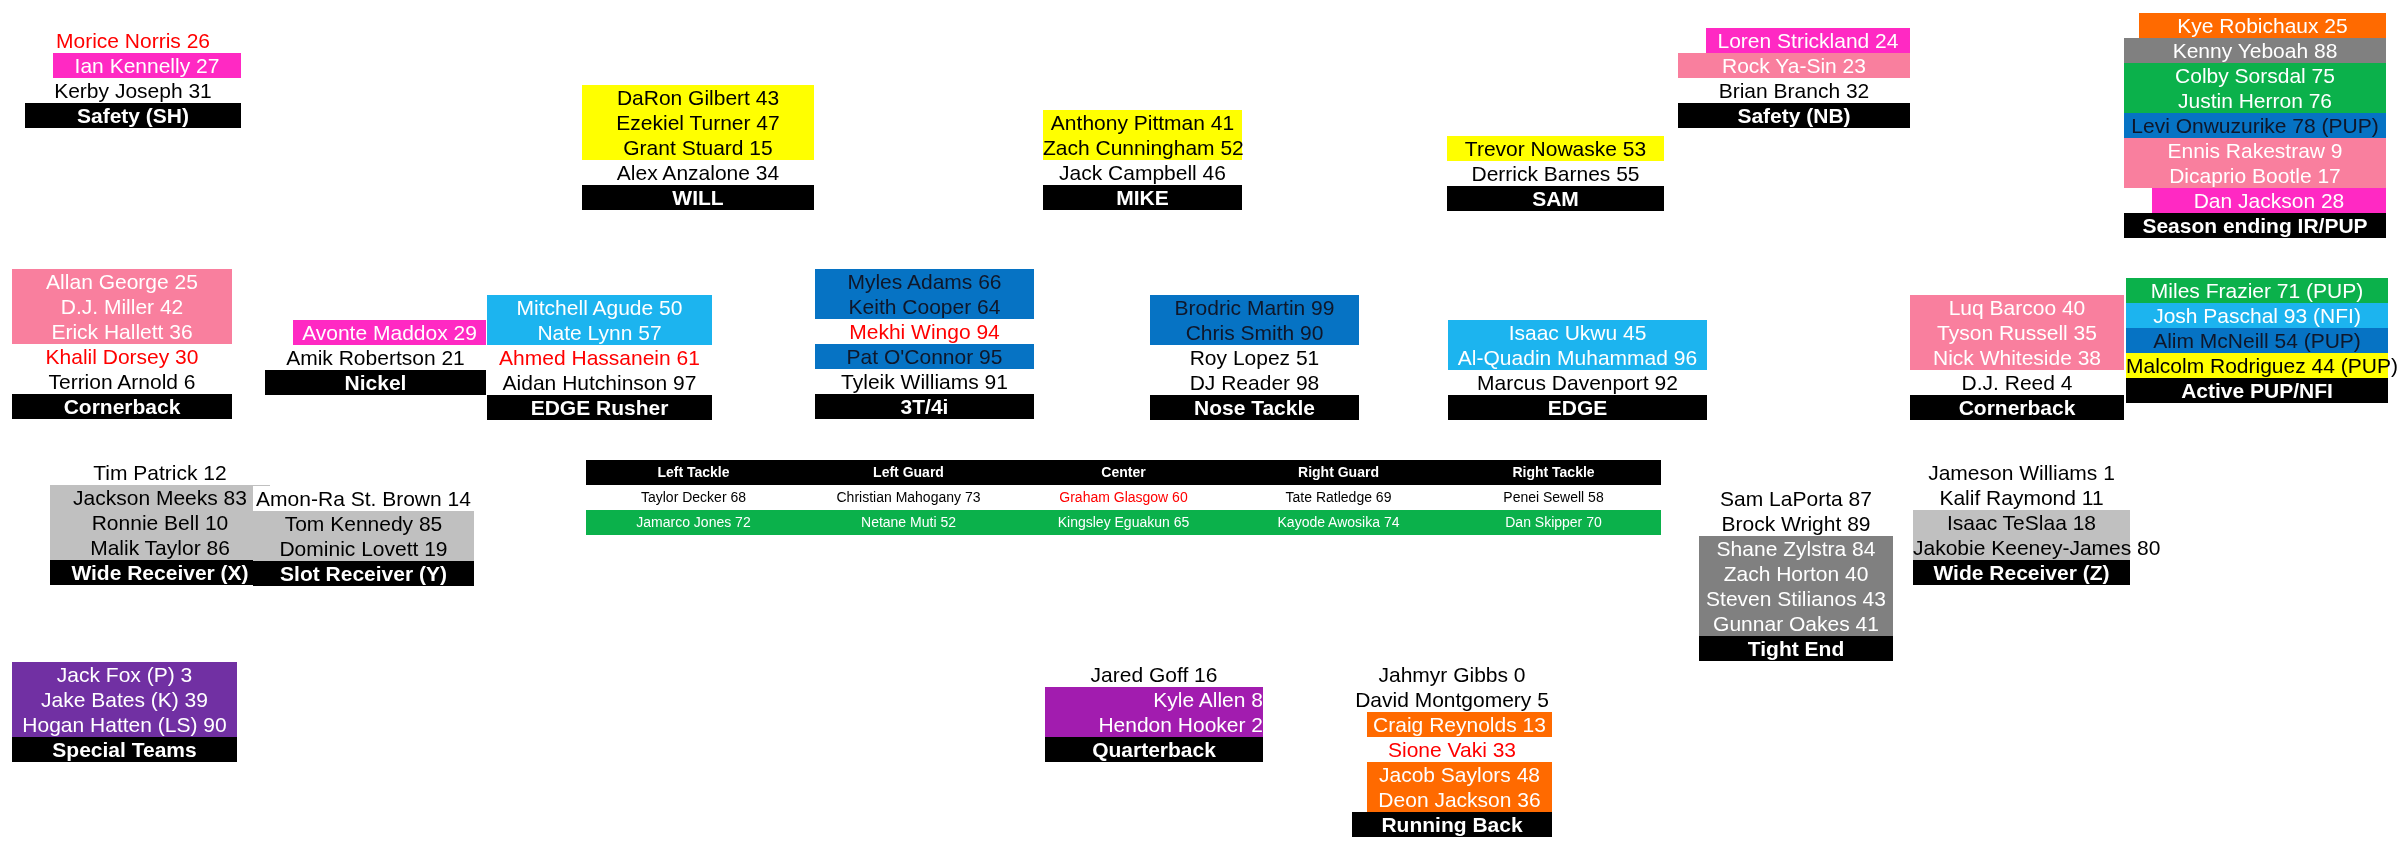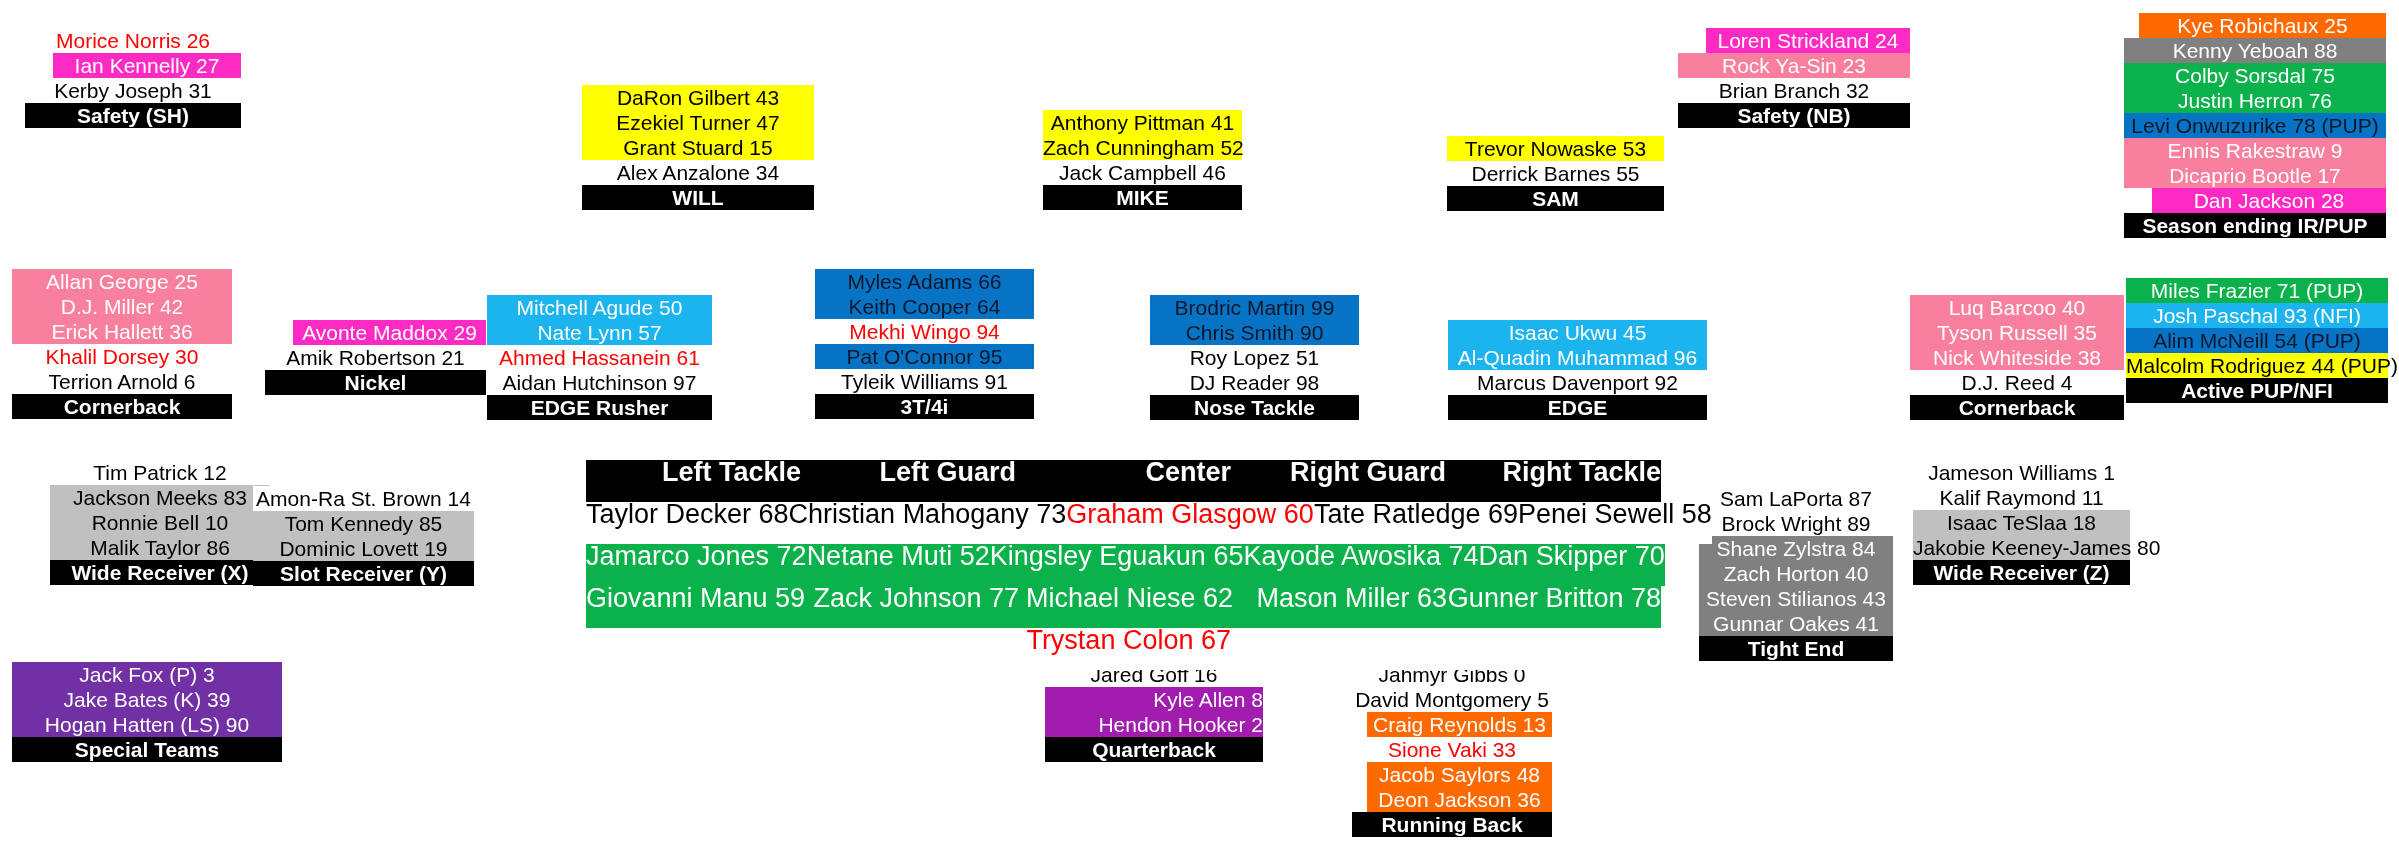--- a/index.html
+++ b/index.html
@@ -25,21 +25,21 @@
   .ltblue{background:#1cb4ef;color:#ffffff;}
   .dkblue{background:#0673c4;color:#0f172a;}
   .green{background:#0bb14b;color:#ffffff;}
   .orange{background:#ff6a00;color:#ffffff;margin-left:15px;}
   .gray{background:#808080;color:#ffffff;}
   .ltgray{background:#c0c0c0;color:#000000;}
   .purple{background:#7130a3;color:#ffffff;}
   .redbg{background:#a21caf;color:#ffffff;text-align:right;}
   .oline{position:absolute;}
   .oline .cell{
-    font-size:27px;line-height:25px;height:42px;text-align:right;
+    font-size:14px;line-height:25px;height:25px;text-align:center;
     white-space:nowrap;
   }
   .olgrid{display:grid;grid-template-columns:repeat(5,1fr);}
 </style>
 </head>
 <body>
 
 <div class="grp" style="left:25px;top:28px;width:216px;">
     <div class="row red">Morice Norris 26</div>
     <div class="row magenta">Ian Kennelly 27</div>
@@ -176,21 +176,21 @@
   </div>
 
 <div class="grp" style="left:1913px;top:460px;width:217px;">
     <div class="row w">Jameson Williams 1</div>
     <div class="row w">Kalif Raymond 11</div>
     <div class="row ltgray">Isaac TeSlaa 18</div>
     <div class="row ltgray">Jakobie Keeney-James 80</div>
     <div class="row hdr">Wide Receiver (Z)</div>
   </div>
 
-<div class="grp" style="left:12px;top:662px;width:270px;">
+<div class="grp" style="left:12px;top:662px;width:225px;">
     <div class="row purple">Jack Fox (P) 3</div>
     <div class="row purple">Jake Bates (K) 39</div>
     <div class="row purple">Hogan Hatten (LS) 90</div>
     <div class="row hdr">Special Teams</div>
   </div>
 
 <div class="grp" style="left:1045px;top:662px;width:218px;">
     <div class="row w">Jared Goff 16</div>
     <div class="row redbg">Kyle Allen 8</div>
     <div class="row redbg">Hendon Hooker 2</div>
@@ -222,27 +222,13 @@
       <div class="cell row w">Tate Ratledge 69</div>
       <div class="cell row w">Penei Sewell 58</div>
     </div>
   <div class="olgrid" id="ol-backups1">
       <div class="cell row green">Jamarco Jones 72</div>
       <div class="cell row green">Netane Muti 52</div>
       <div class="cell row green">Kingsley Eguakun 65</div>
       <div class="cell row green">Kayode Awosika 74</div>
       <div class="cell row green">Dan Skipper 70</div>
     </div>
-  <div class="olgrid" id="ol-backups2">
-      <div class="cell row green">Giovanni Manu 59</div>
-      <div class="cell row green">Zack Johnson 77</div>
-      <div class="cell row green">Michael Niese 62</div>
-      <div class="cell row green">Mason Miller 63</div>
-      <div class="cell row green">Gunner Britton 78</div>
-    </div>
-  <div class="olgrid" id="ol-extra">
-      <div class="cell row w">&nbsp;</div>
-      <div class="cell row w">&nbsp;</div>
-      <div class="cell row red">Trystan Colon 67</div>
-      <div class="cell row w">&nbsp;</div>
-      <div class="cell row w">&nbsp;</div>
-    </div>
 </div>
 
 </body></html>

